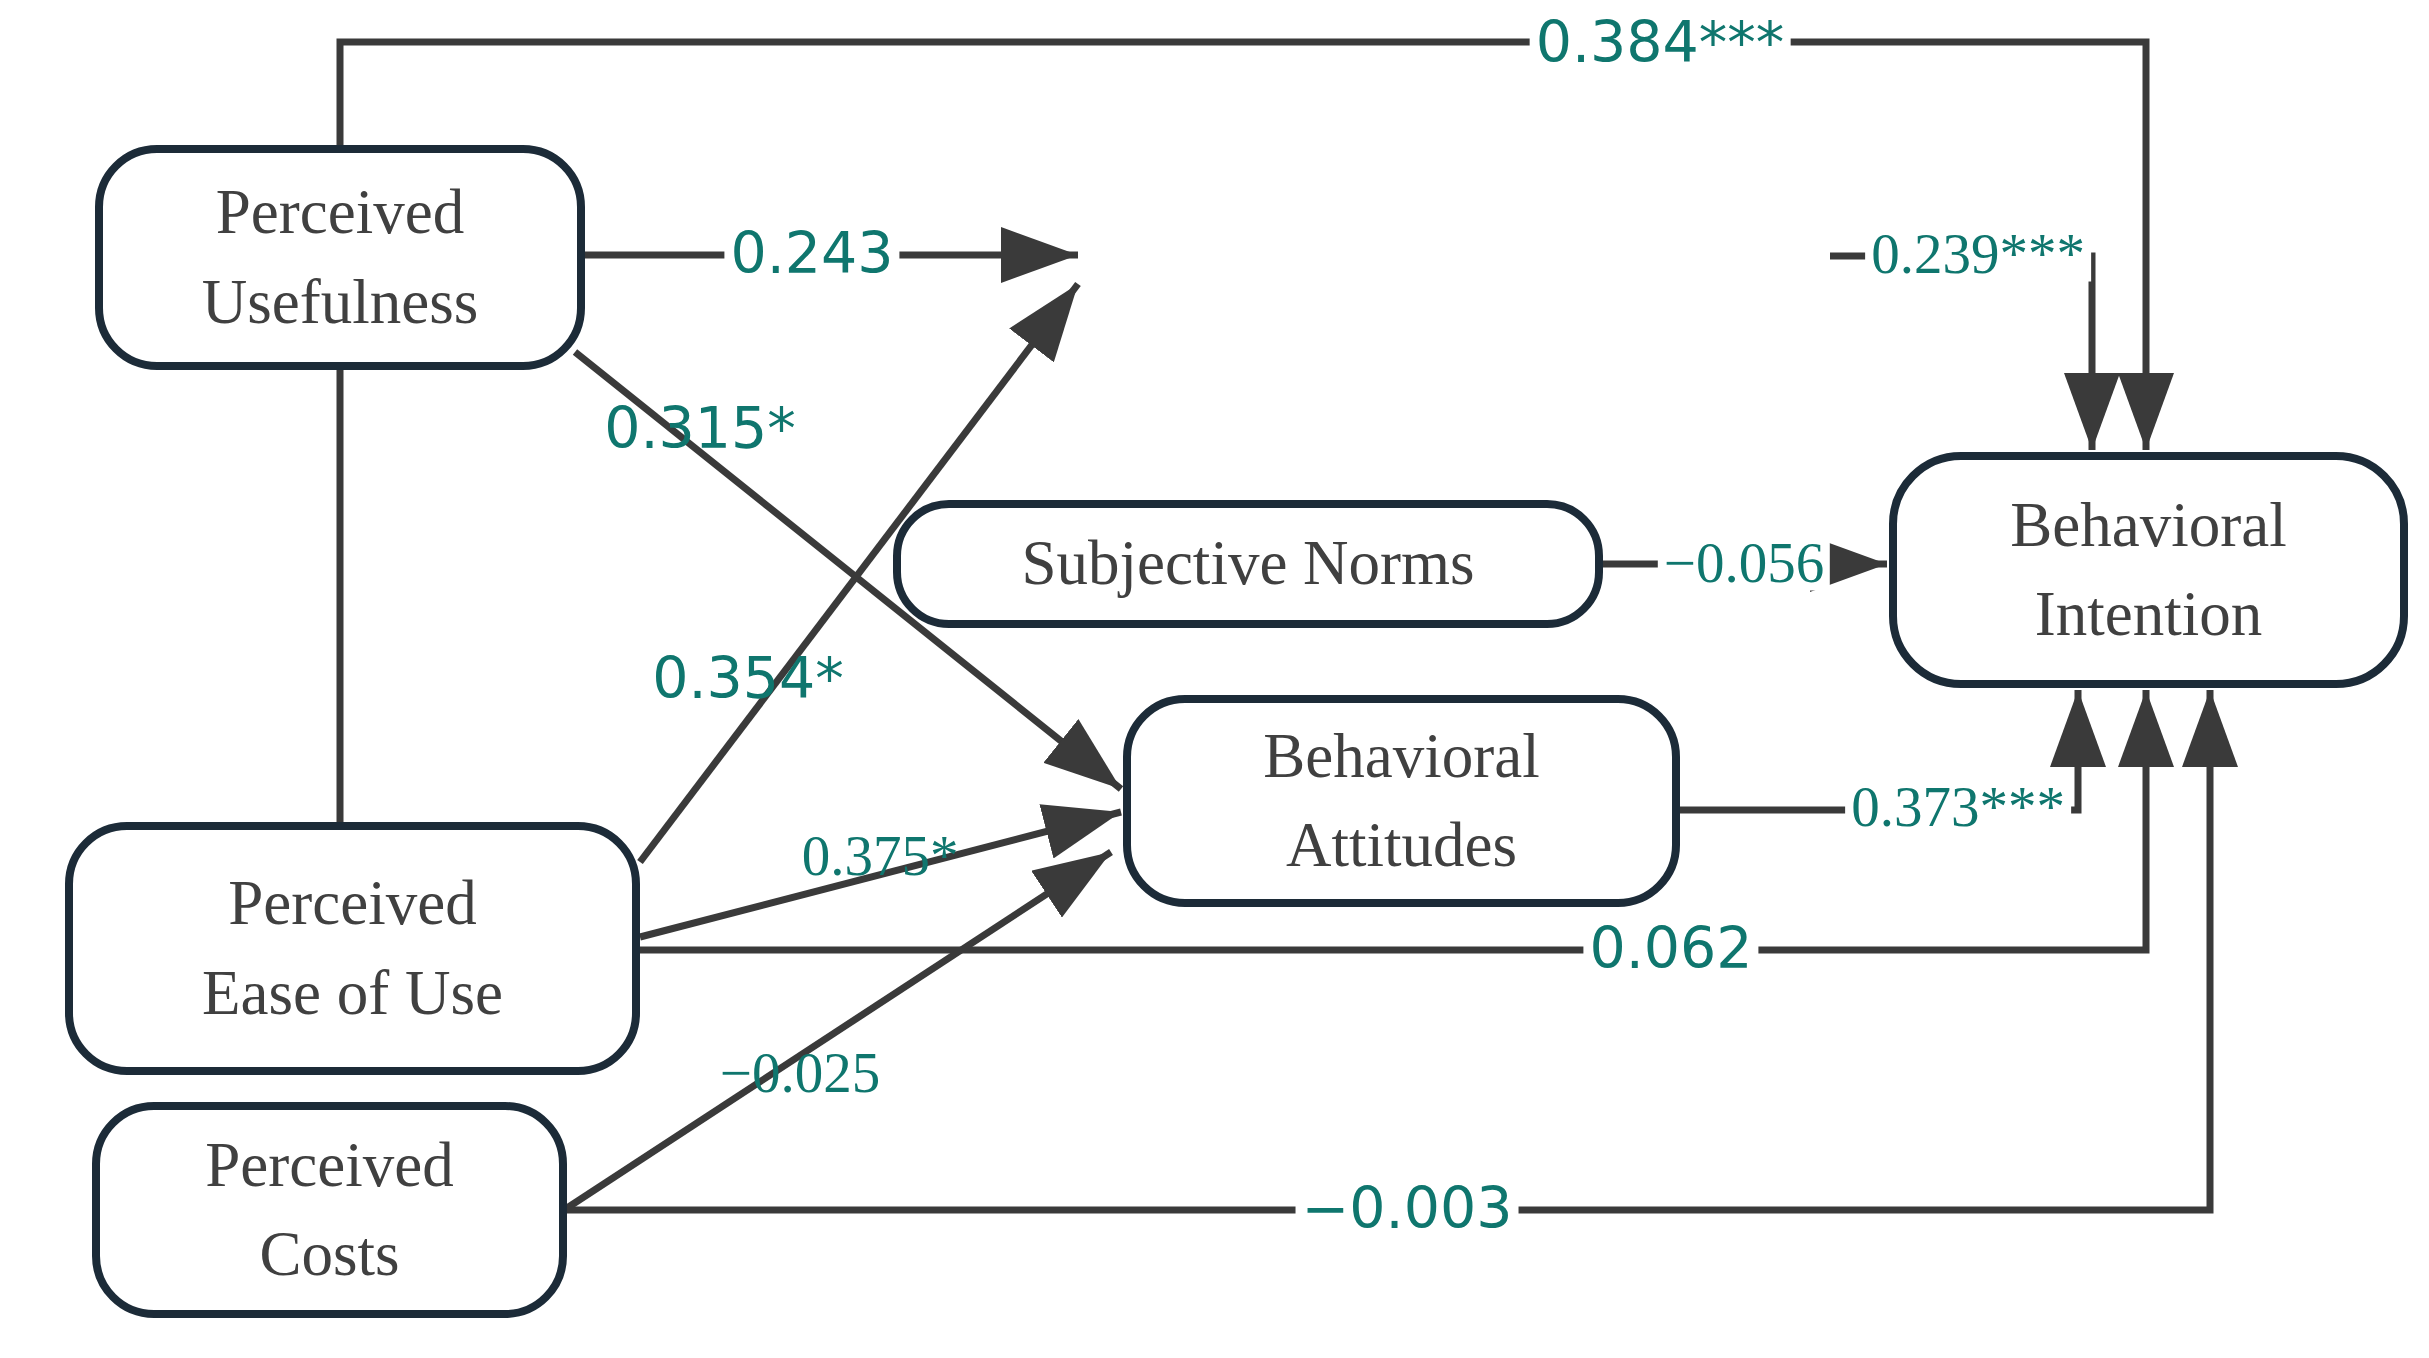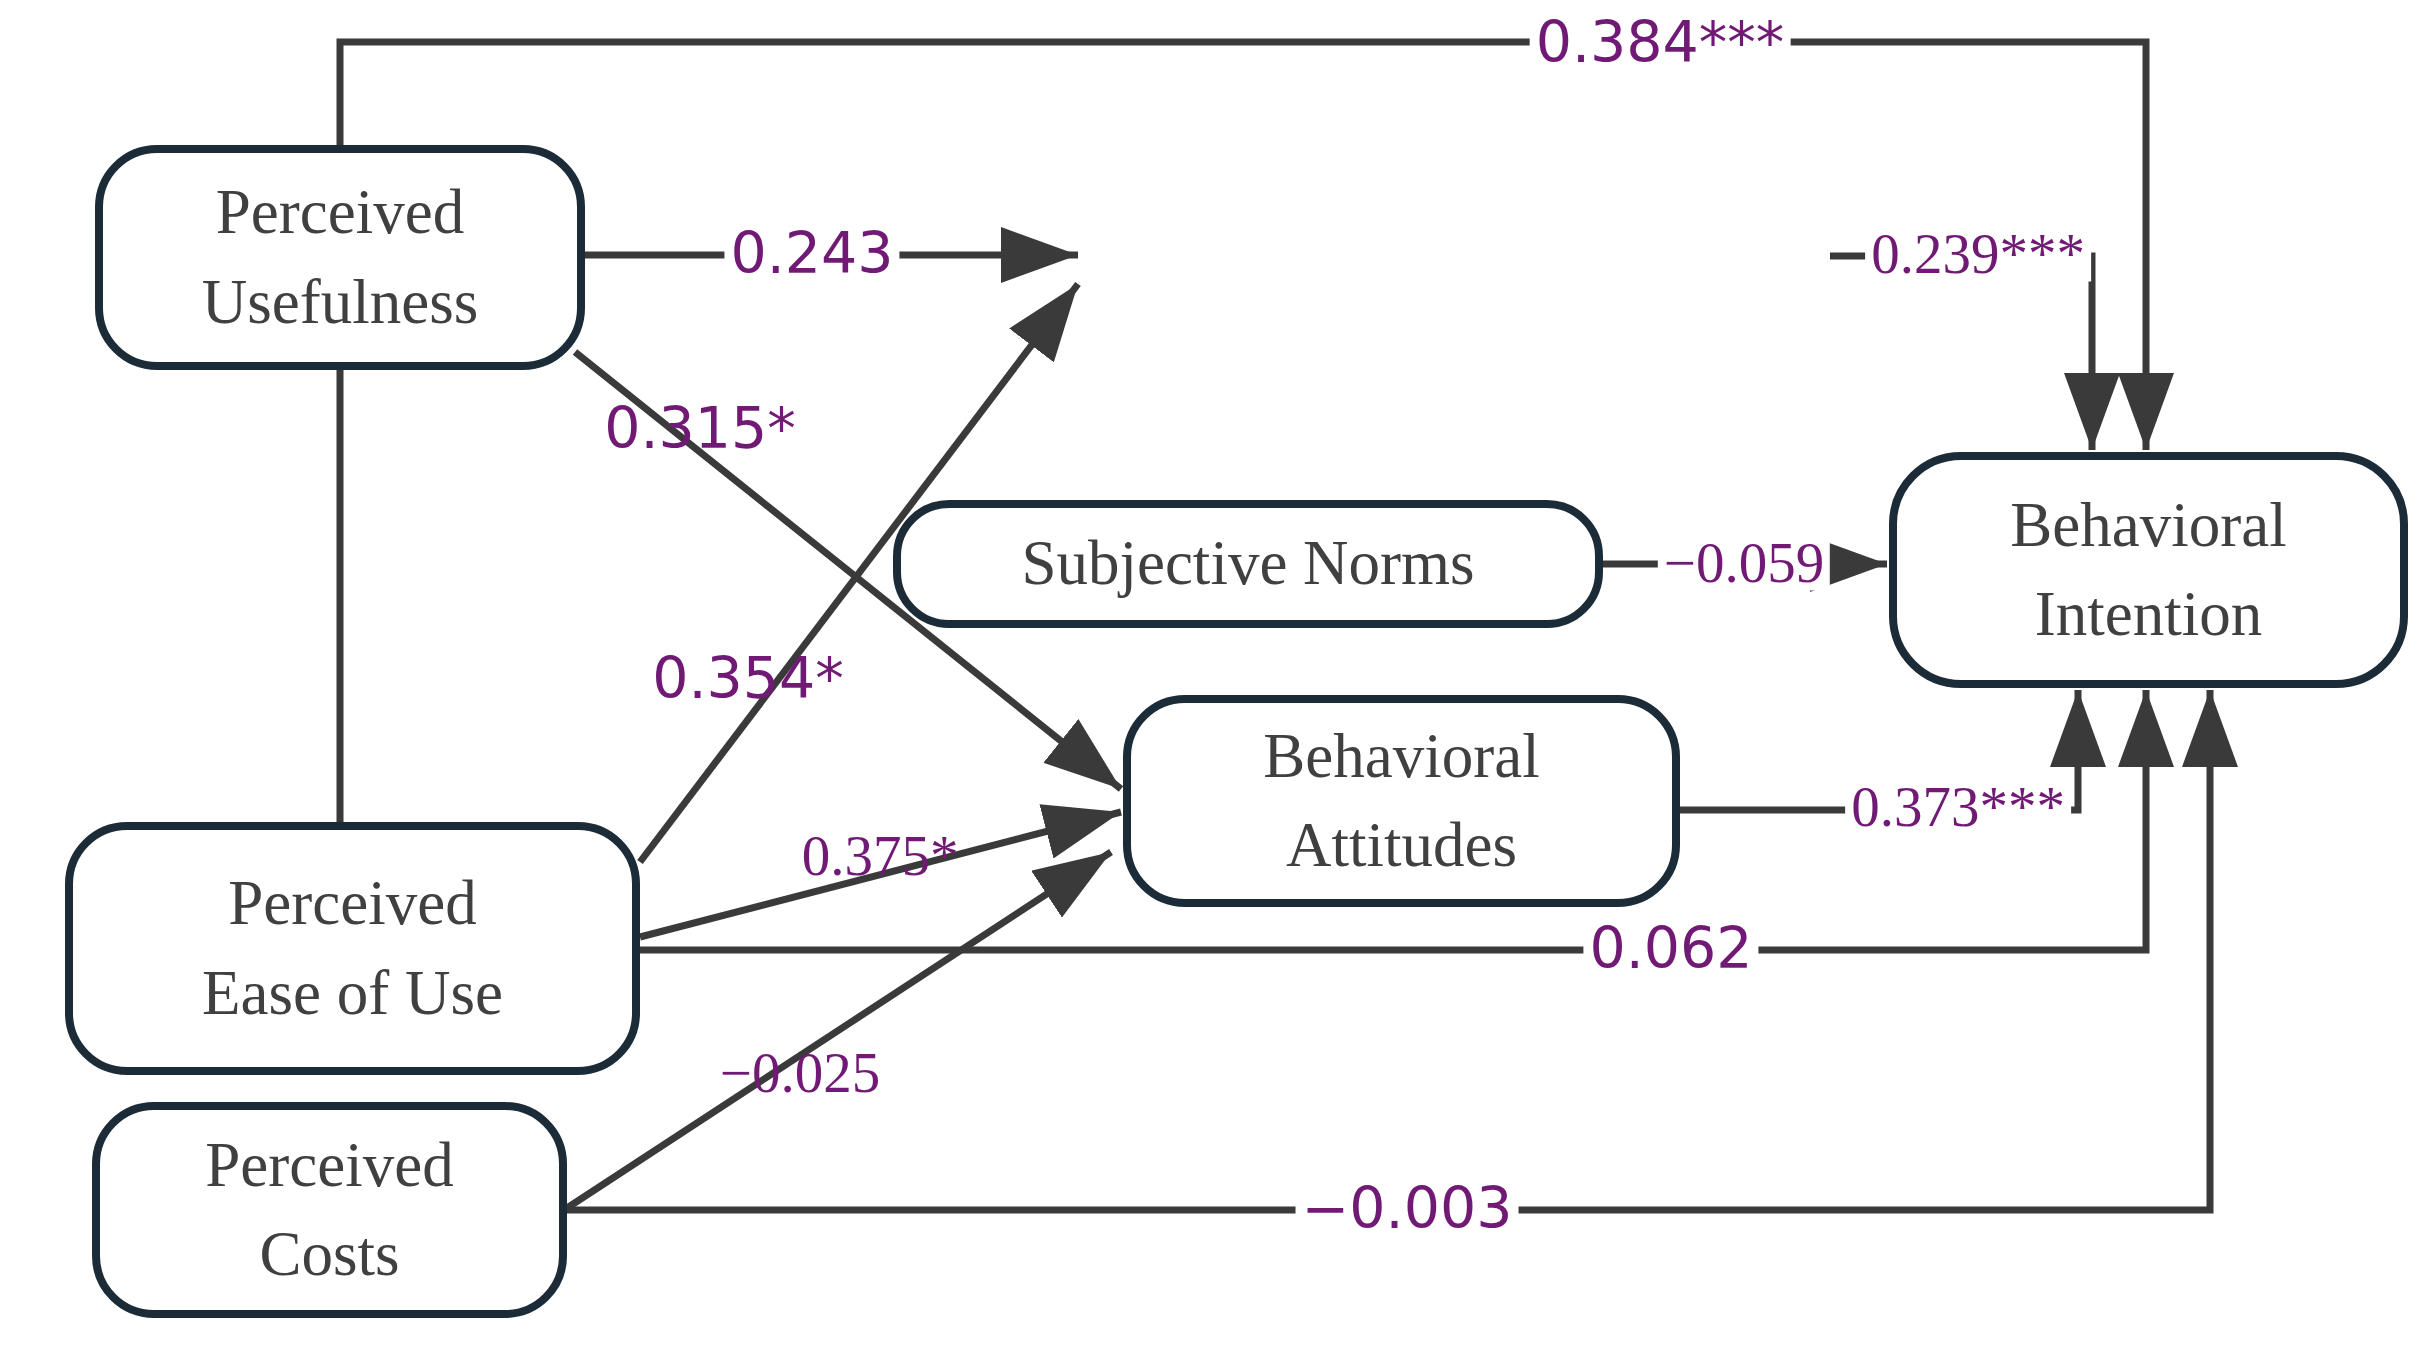--- a/index.html
+++ b/index.html
@@ -24,21 +24,21 @@
     font-size:63px;
     line-height:1.42;
     white-space:pre-line;
     z-index:2;
   }
   .elabel{
     position:absolute;
     transform:translate(-50%,-50%);
     background:#ffffff;
     padding:0 6px;
-    color:#701a75;
+    color:#0f766e;
     font-size:57px;
     line-height:1.0;
     z-index:3;
     white-space:nowrap;
   }
   .elabel.sans{font-family:"DejaVu Sans", sans-serif;}
   .elabel.serif{font-family:"Liberation Serif", serif;}
   .elabel.free{background:transparent;}
 </style>
 </head>
@@ -87,21 +87,21 @@
 Costs</div>
 
   <span class="elabel sans" style="left:1660px;top:42px;">0.384***</span>
 
   <span class="elabel sans" style="left:812px;top:253px;">0.243</span>
 
   <span class="elabel sans free" style="left:700px;top:428px;">0.315*</span>
 
   <span class="elabel serif" style="left:1978px;top:253px;">0.239***</span>
 
-  <span class="elabel serif" style="left:1744px;top:562px;">−0.059</span>
+  <span class="elabel serif" style="left:1744px;top:562px;">−0.056</span>
 
   <span class="elabel sans free" style="left:748px;top:678px;">0.354*</span>
 
   <span class="elabel serif free" style="left:880px;top:855px;">0.375*</span>
 
   <span class="elabel sans" style="left:1671px;top:948px;">0.062</span>
 
   <span class="elabel serif" style="left:1958px;top:806px;">0.373***</span>
 
   <span class="elabel serif free" style="left:800px;top:1072px;">−0.025</span>

